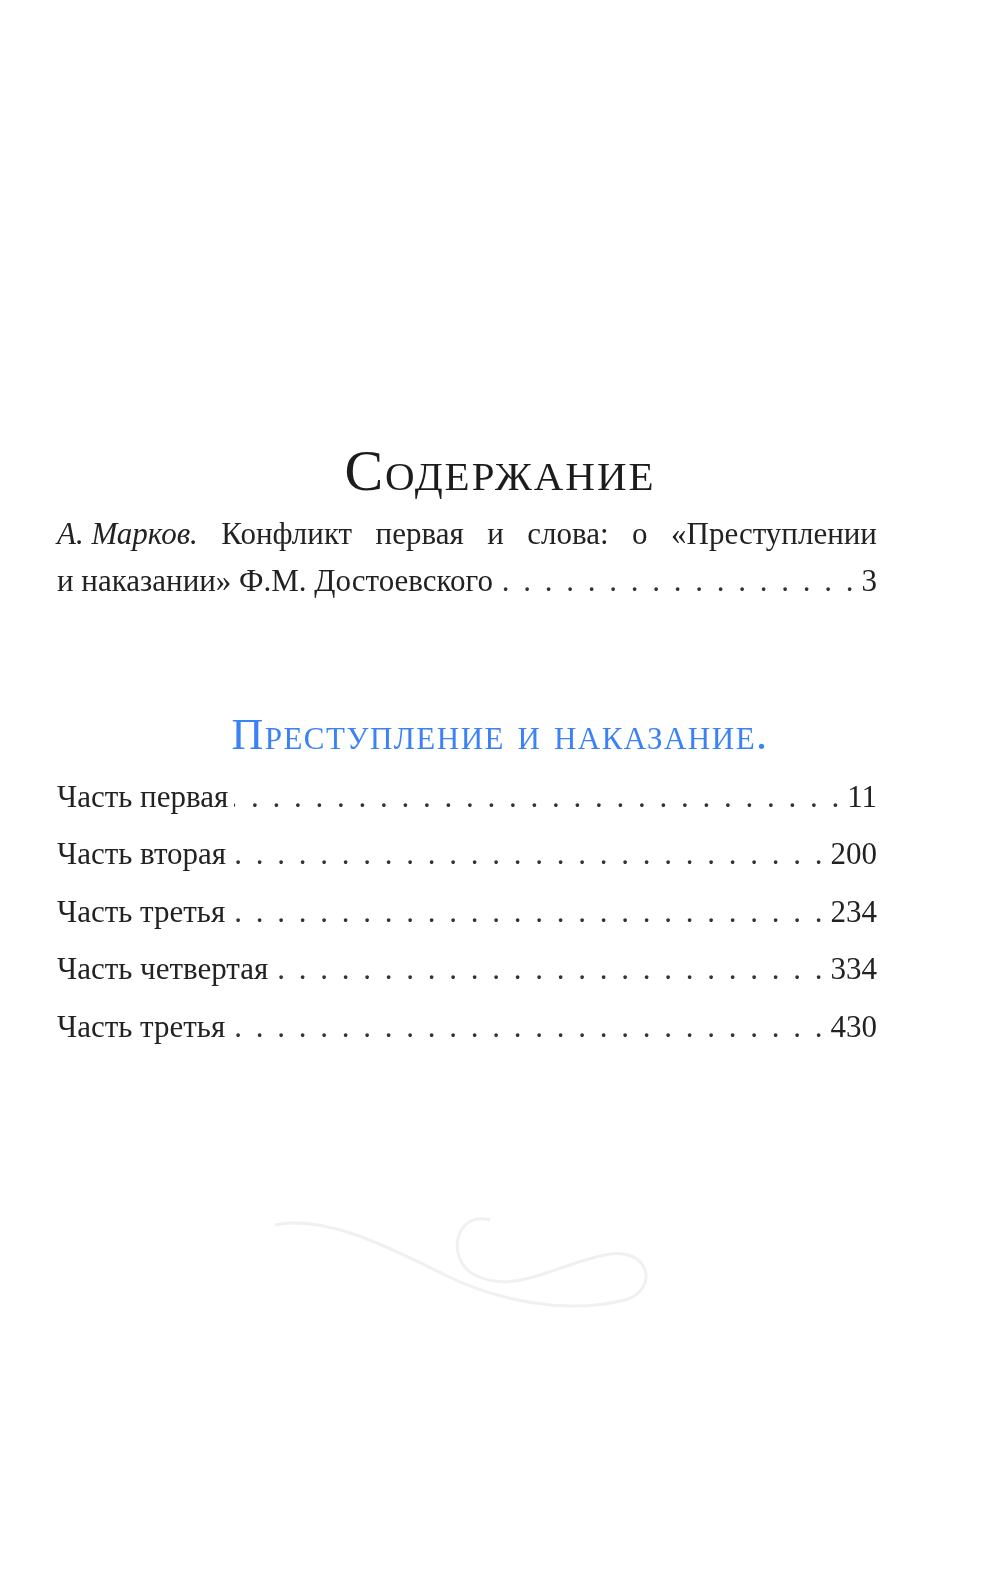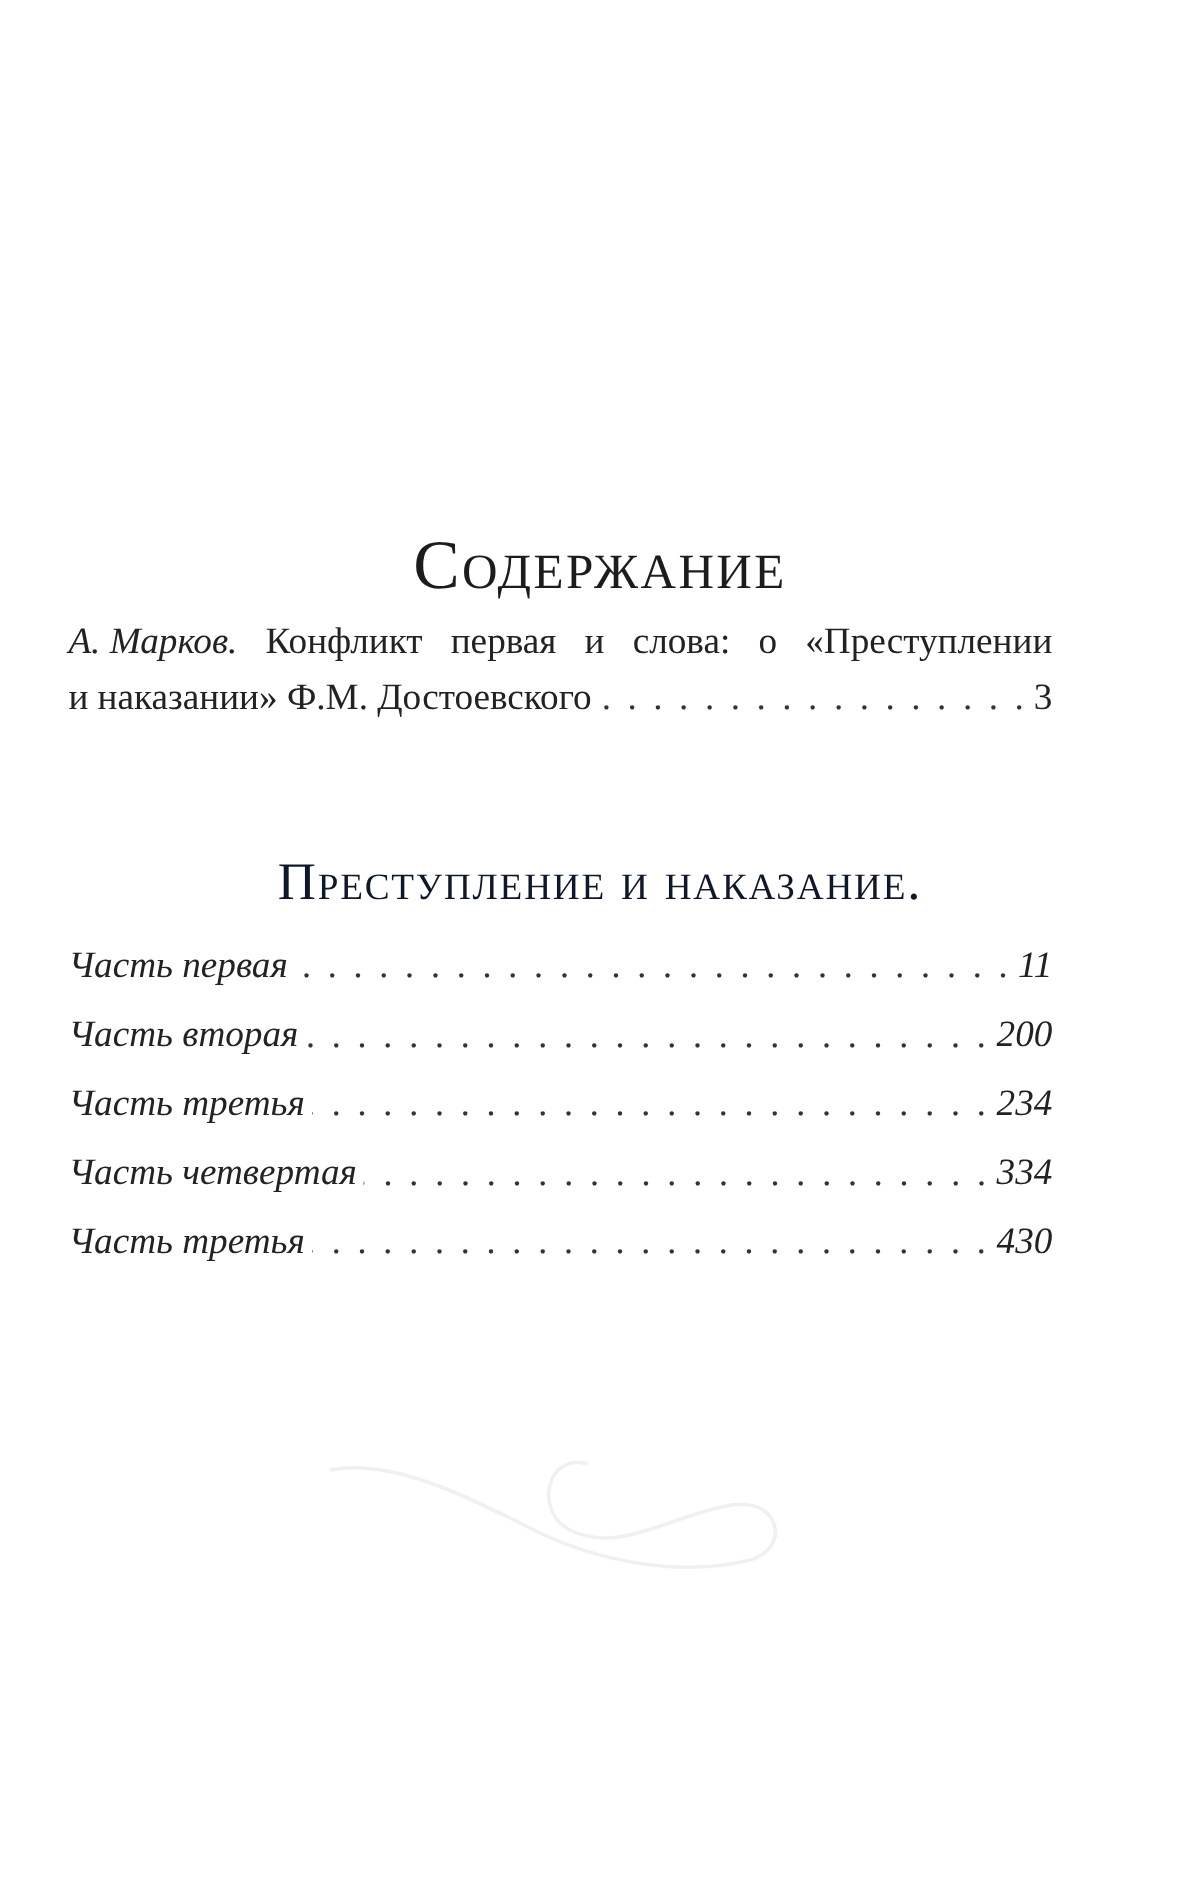--- a/index.html
+++ b/index.html
@@ -53,32 +53,31 @@
       position: absolute;
       top: 668px;
       left: 0;
       width: 1000px;
       text-align: center;
       font-size: 44px;
       font-variant: small-caps;
       letter-spacing: 1.5px;
       line-height: 60px;
       font-weight: normal;
-      color: #0f172a;
+      color: #3b82f6;
     }
     .toc-list {
       position: absolute;
-      top: 786px;
+      top: 757px;
       left: 57px;
       width: 820px;
-      font-style: italic;
     }
     .toc-row {
       display: flex;
-      align-items: flex-start;
+      align-items: flex-end;
       height: 57.5px;
       font-size: 31px;
       color: #222;
       white-space: nowrap;
     }
     .toc-label {
       flex: 0 0 auto;
     }
     .leader {
       flex: 1 1 auto;

